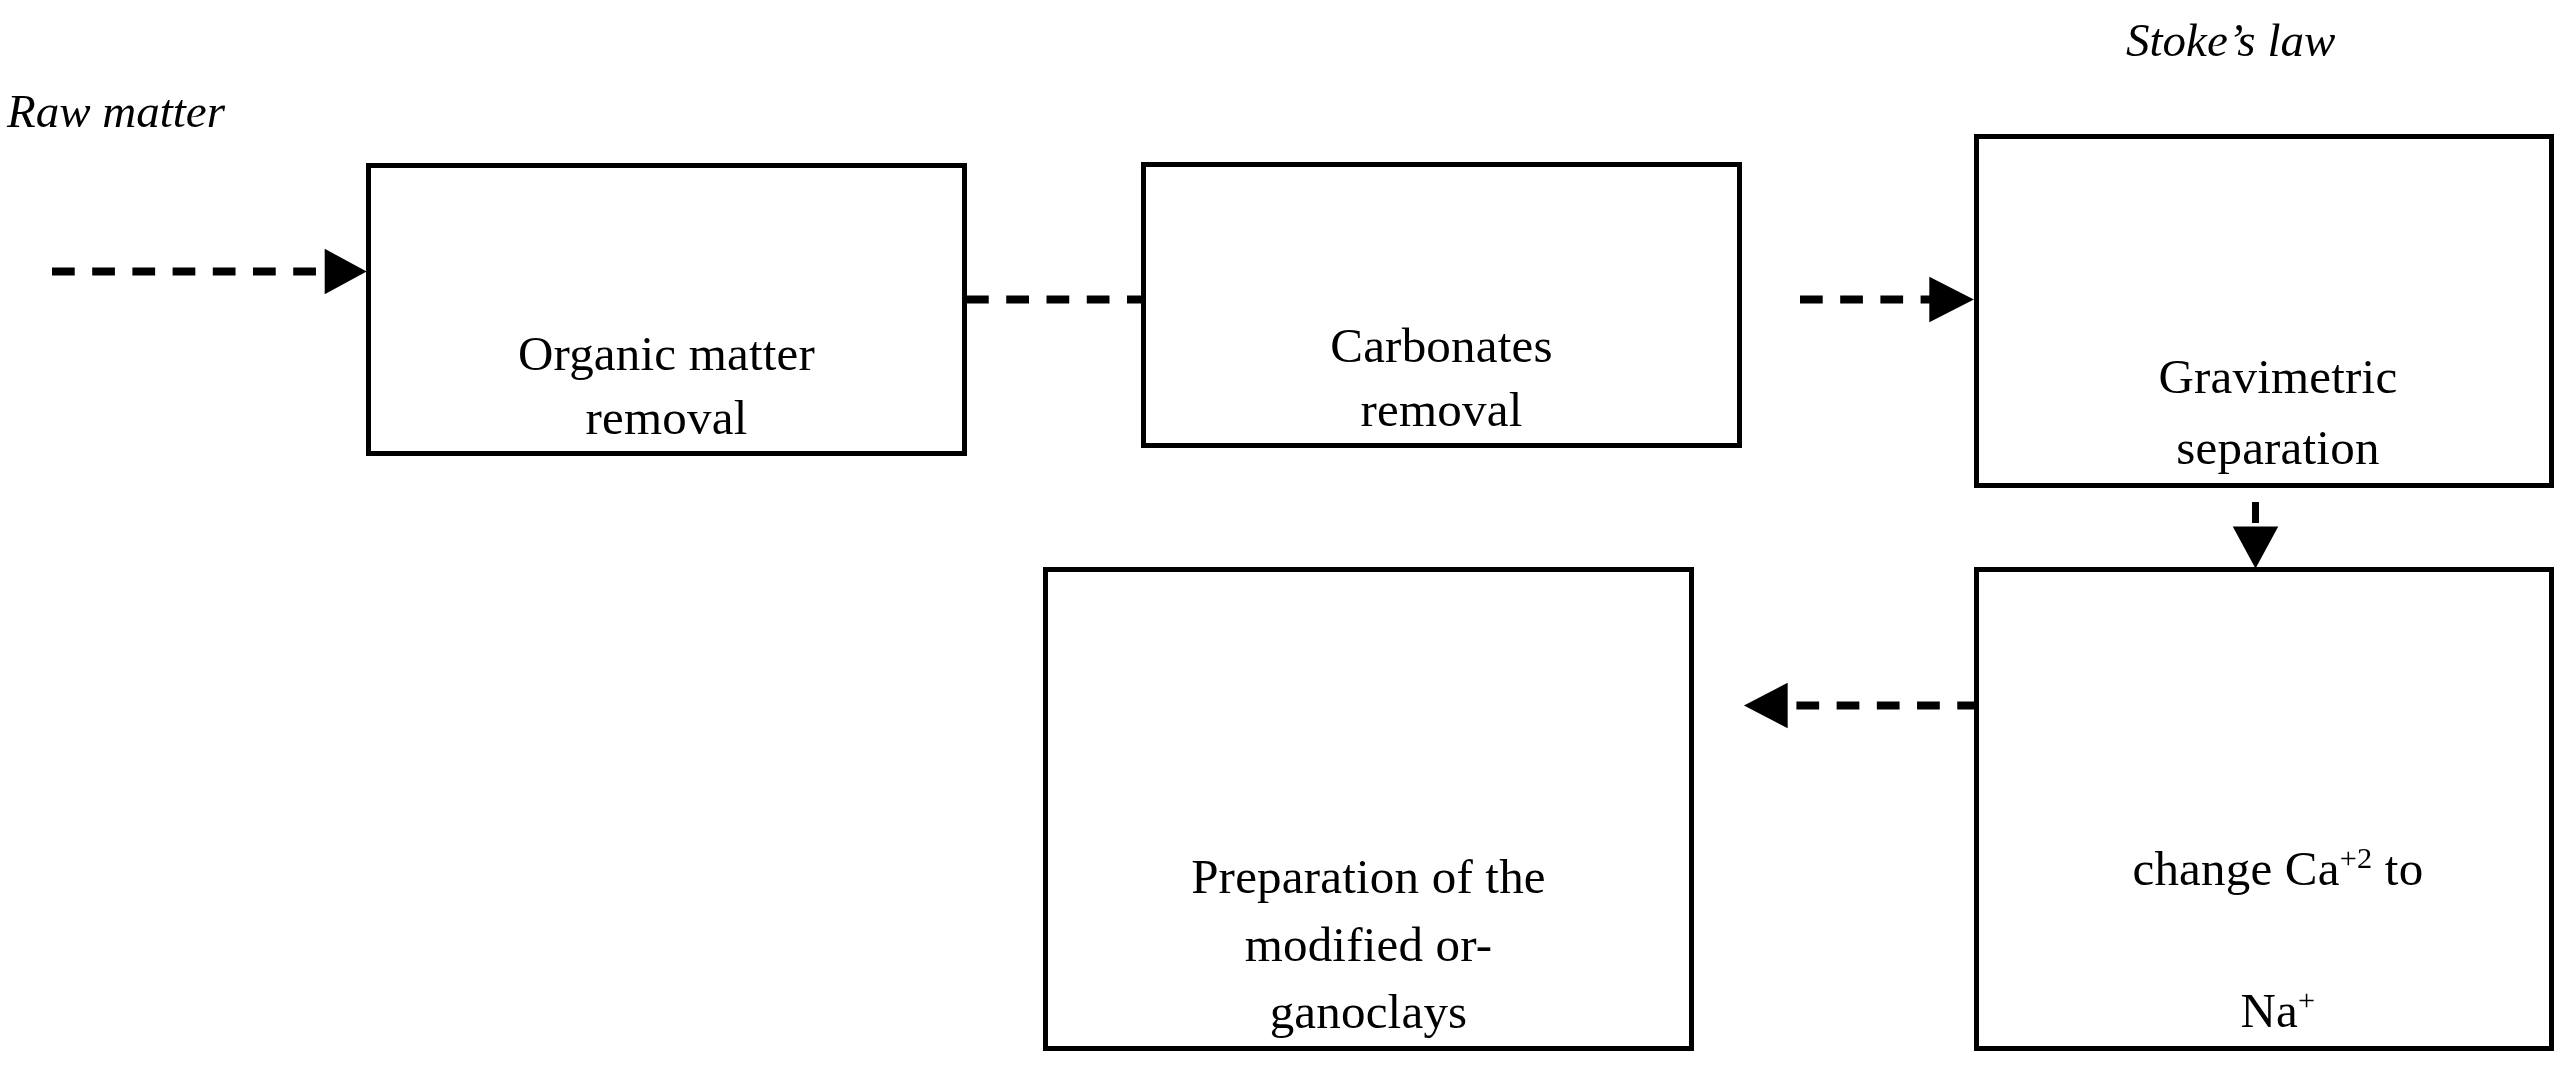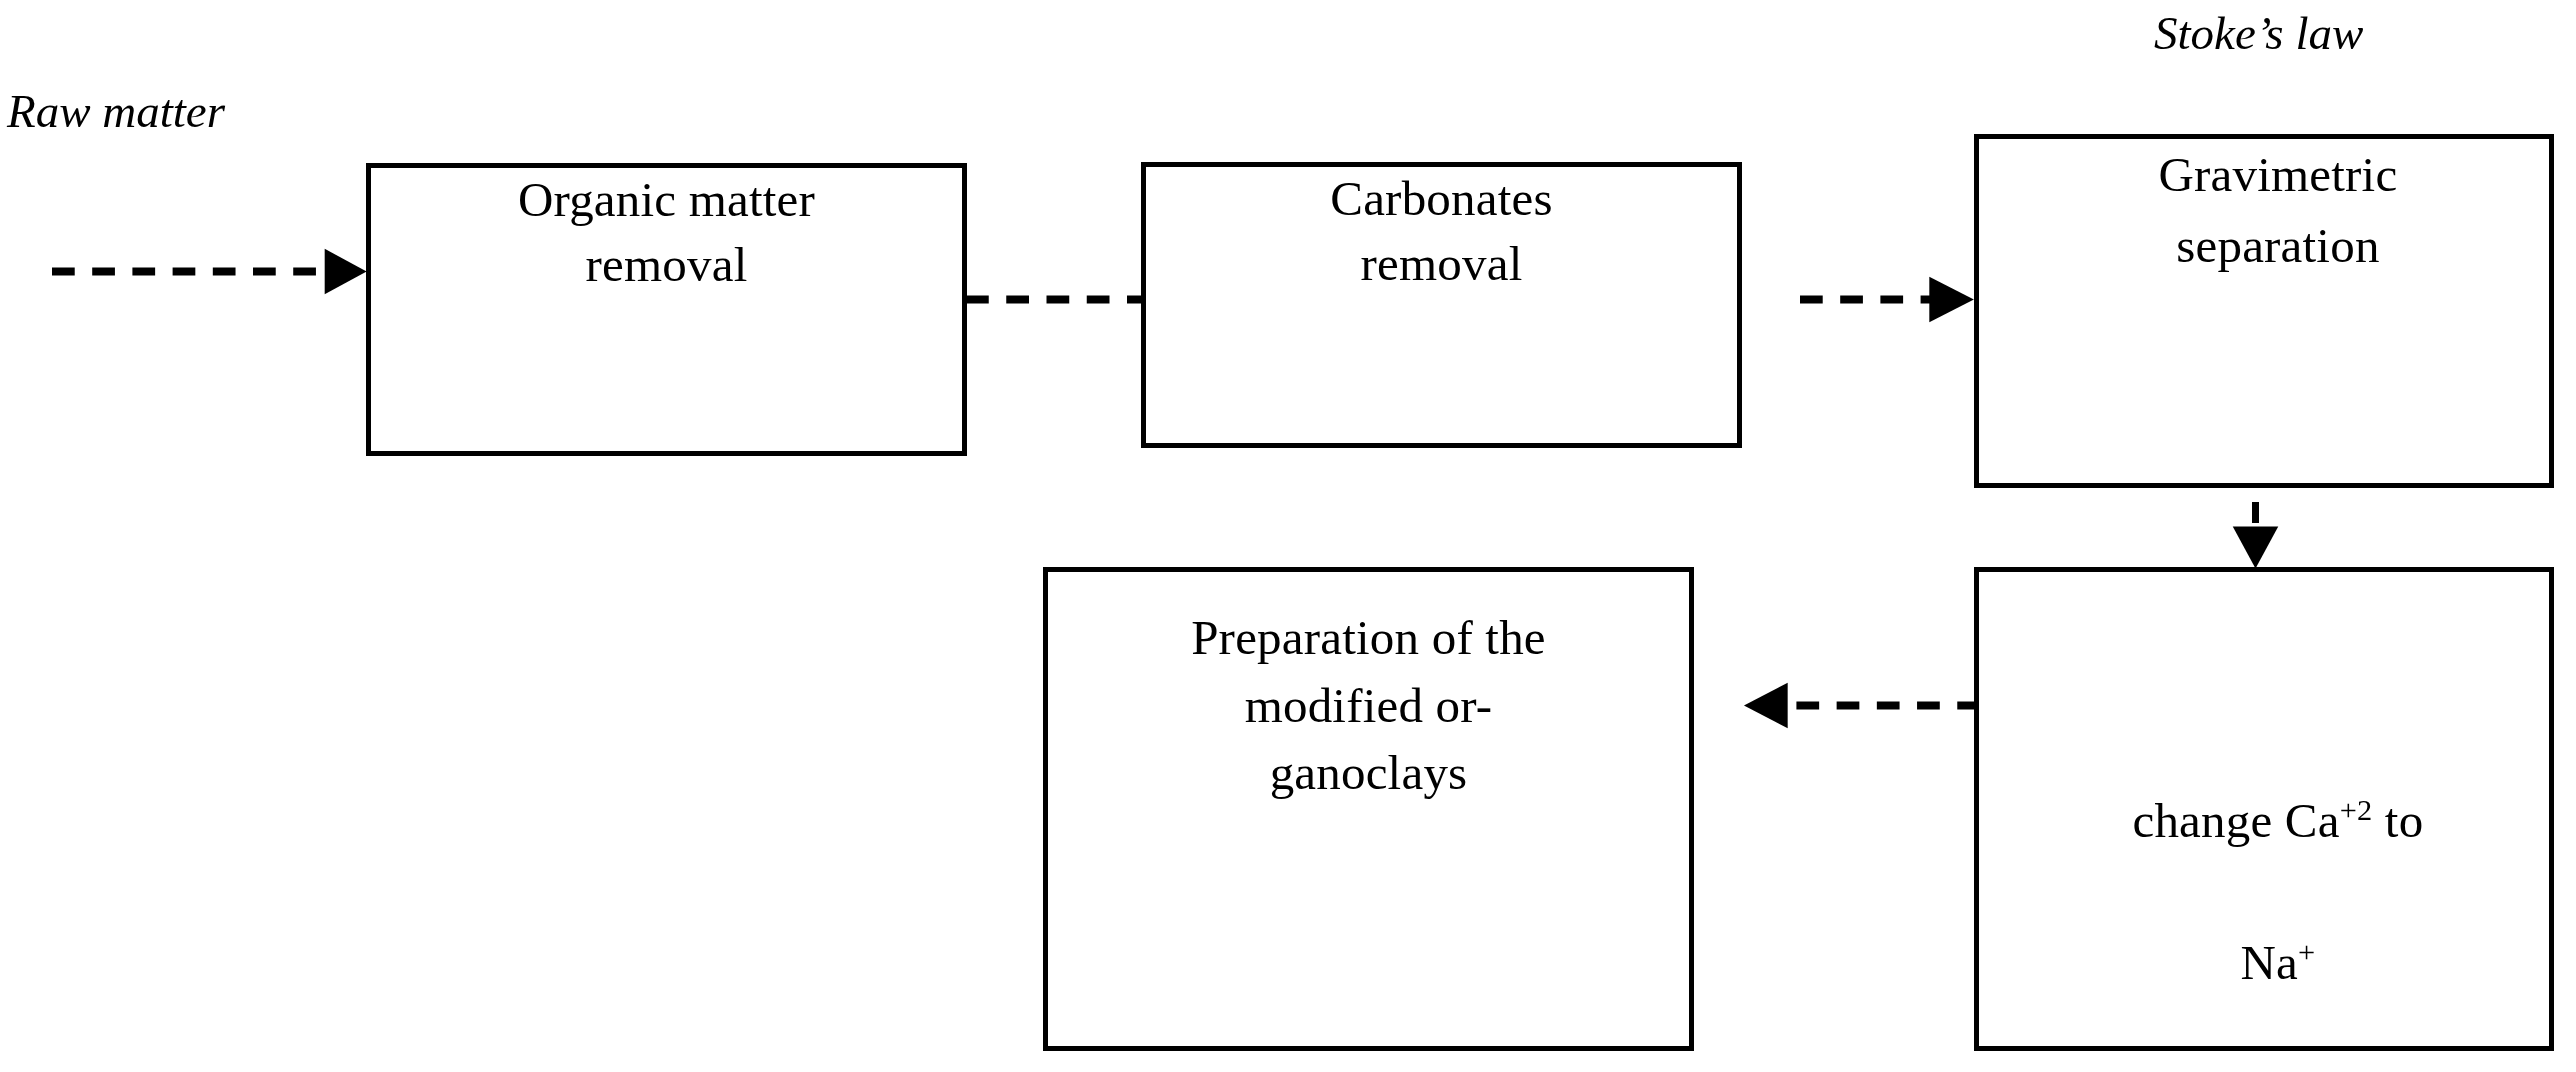--- a/index.html
+++ b/index.html
@@ -18,21 +18,21 @@
     color: #000000;
   }
 
   
   .node {
     position: absolute;
     box-sizing: border-box;
     border: 5.2px solid #000000;
     background: #ffffff;
     display: flex;
-    align-items: flex-start;
+    align-items: flex-end;
     justify-content: center;
     text-align: center;
     z-index: 3;
   }
   .node .node-label {
     display: block;
     width: 100%;
     font-size: 49px;
     line-height: 1.32;
     letter-spacing: 0.2px;
@@ -72,21 +72,21 @@
 
   
   .annotation {
     position: absolute;
     font-style: italic;
     font-size: 47px;
     white-space: nowrap;
     z-index: 4;
   }
   #label-raw-sample { left: 7px;   top: 84px; }
-  #label-stokes-law { left: 2126px; top: 6px; margin-left: 28px; }
+  #label-stokes-law { left: 2126px; top: 13px; }
 
   
   .edge { position: absolute; z-index: 2; }
   .edge svg { display: block; overflow: visible; }
 
   #edge-raw-to-organic { left: 52px;   top: 254px; }
   #edge-organic-to-carbonates { left: 966px; top: 282px; }
   #edge-carbonates-to-gravimetric { left: 1800px; top: 282px; }
   #edge-gravimetric-to-cation { left: 2238px; top: 488px; }
   #edge-cation-to-preparation { left: 1695px; top: 688px; }

